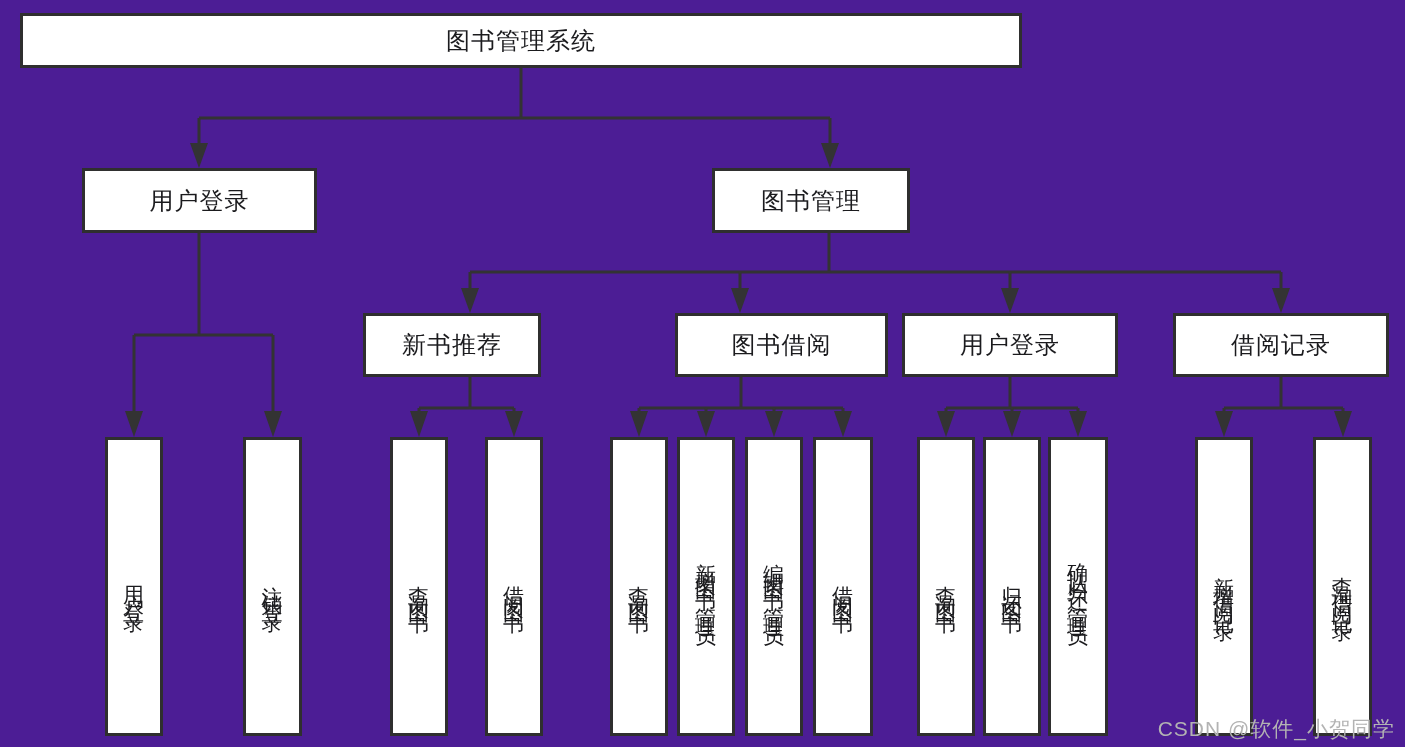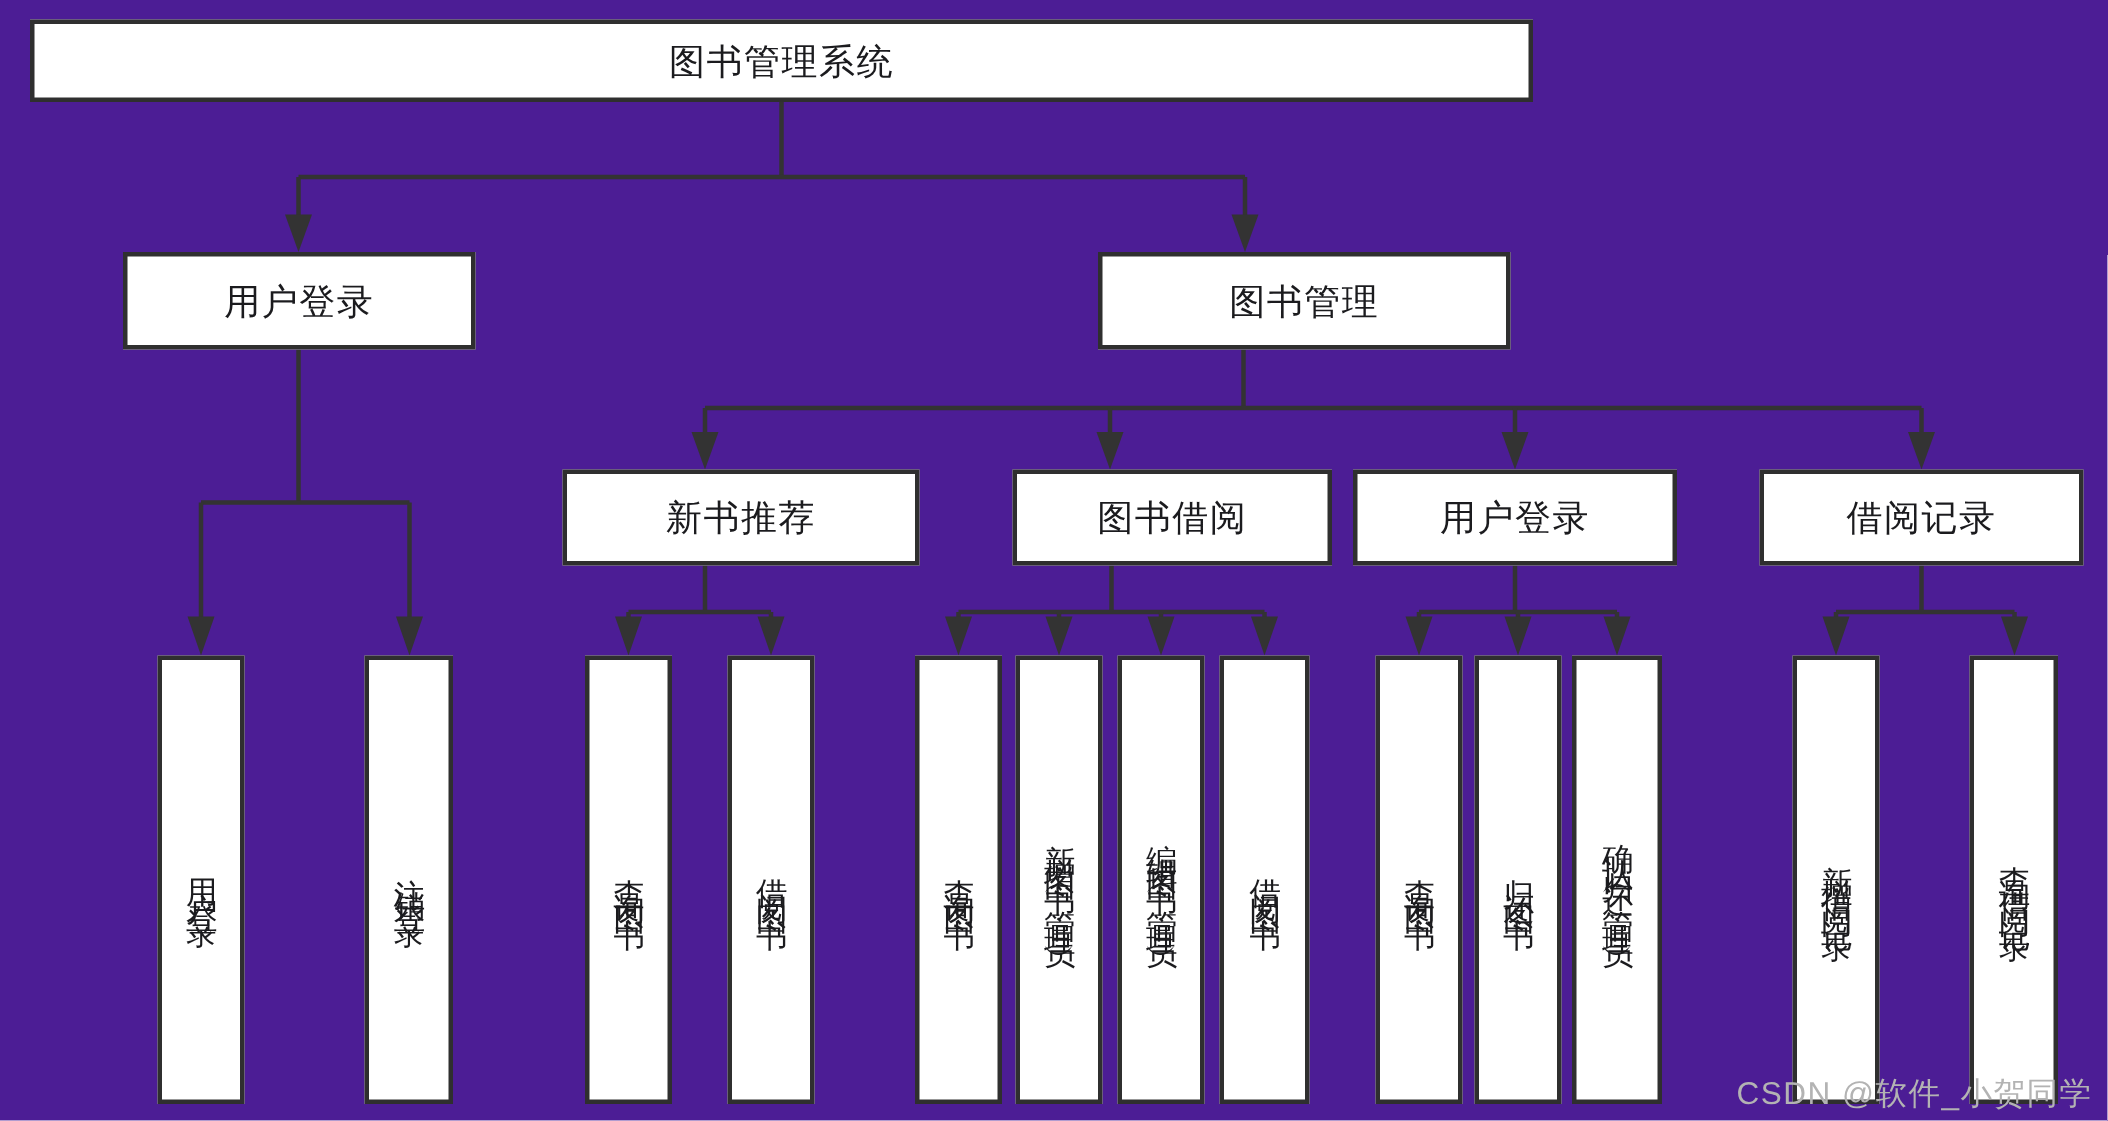--- a/index.html
+++ b/index.html
@@ -124,25 +124,25 @@
     </g>
   </svg>
 
   <div class="node" style="left:20px; top:13px; width:1002px; height:55px;">
     <span class="hlabel">图书管理系统</span>
   </div>
 
   <div class="node" style="left:82px; top:168px; width:235px; height:65px;">
     <span class="hlabel">用户登录</span>
   </div>
-  <div class="node" style="left:732px; top:168px; width:275px; height:65px;">
+  <div class="node" style="left:712px; top:168px; width:198px; height:65px;">
     <span class="hlabel">图书管理</span>
   </div>
 
-  <div class="node" style="left:375px; top:313px; width:238px; height:64px;font-family:Liberation Mono, monospace;">
+  <div class="node" style="left:363px; top:313px; width:178px; height:64px;font-family:Liberation Mono, monospace;">
     <span class="hlabel">新书推荐</span>
   </div>
   <div class="node" style="left:635px; top:313px; width:213px; height:64px;margin-left:40px;">
     <span class="hlabel">图书借阅</span>
   </div>
   <div class="node" style="left:902px; top:313px; width:216px; height:64px;">
     <span class="hlabel">用户登录</span>
   </div>
   <div class="node" style="left:1173px; top:313px; width:216px; height:64px;">
     <span class="hlabel">借阅记录</span>

